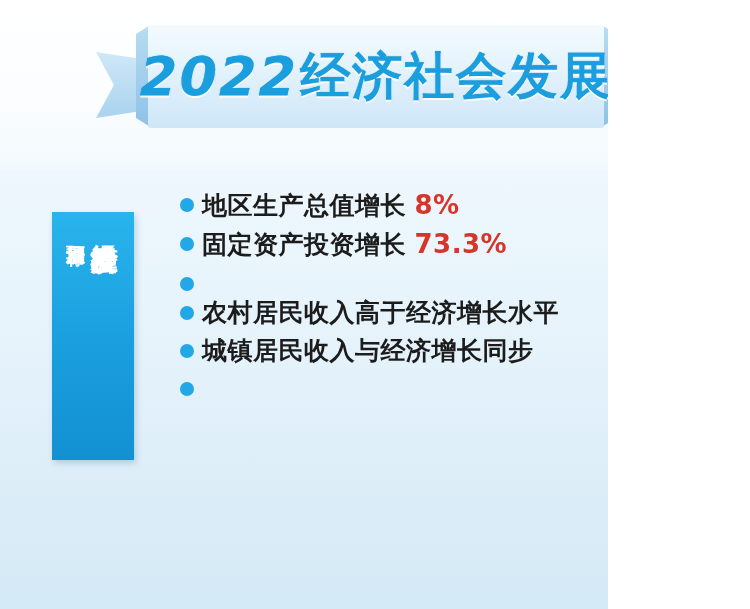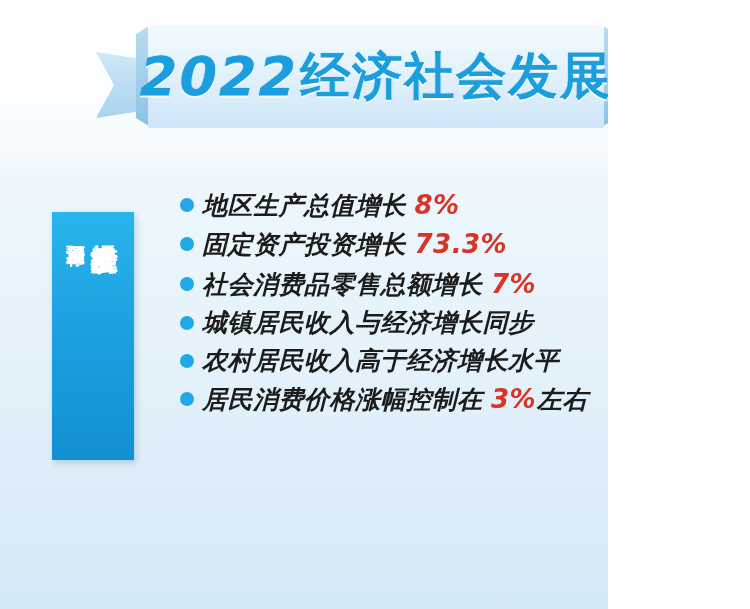--- a/index.html
+++ b/index.html
@@ -137,21 +137,20 @@
   .list {
     position: absolute;
     left: 180px;
     top: 188px;
     width: 520px;
   }
   .list-item {
     display: flex;
     align-items: flex-start;
     margin-bottom: 5px;
-    font-style: italic;
   }
   .dot {
     flex: 0 0 auto;
     width: 14px;
     height: 14px;
     border-radius: 50%;
     background: #22a8e6;
     margin-top: 10px;
     margin-right: 8px;
   }
@@ -197,28 +196,26 @@
       <div class="list-item">
         <span class="dot"></span>
         <div class="item-text"><span>地区生产总值增长 </span><span class="num">8%</span></div>
       </div>
       <div class="list-item">
         <span class="dot"></span>
         <div class="item-text"><span>固定资产投资增长 </span><span class="num">73.3%</span></div>
       </div>
       <div class="list-item">
         <span class="dot"></span>
-        <div class="item-text"><span>社会消费品零售总额增长 </span><span class="num">7%</span></div>
+      </div>
+      <div class="list-item">
+        <span class="dot"></span>
+        <div class="item-text"><span>农村居民收入高于经济增长水平</span></div>
       </div>
       <div class="list-item">
         <span class="dot"></span>
         <div class="item-text"><span>城镇居民收入与经济增长同步</span></div>
       </div>
       <div class="list-item">
         <span class="dot"></span>
-        <div class="item-text"><span>农村居民收入高于经济增长水平</span></div>
-      </div>
-      <div class="list-item">
-        <span class="dot"></span>
-        <div class="item-text"><span>居民消费价格涨幅控制在 </span><span class="num">3%</span><span>左右</span></div>
       </div>
     </div>
 </div>
 
 </body></html>

